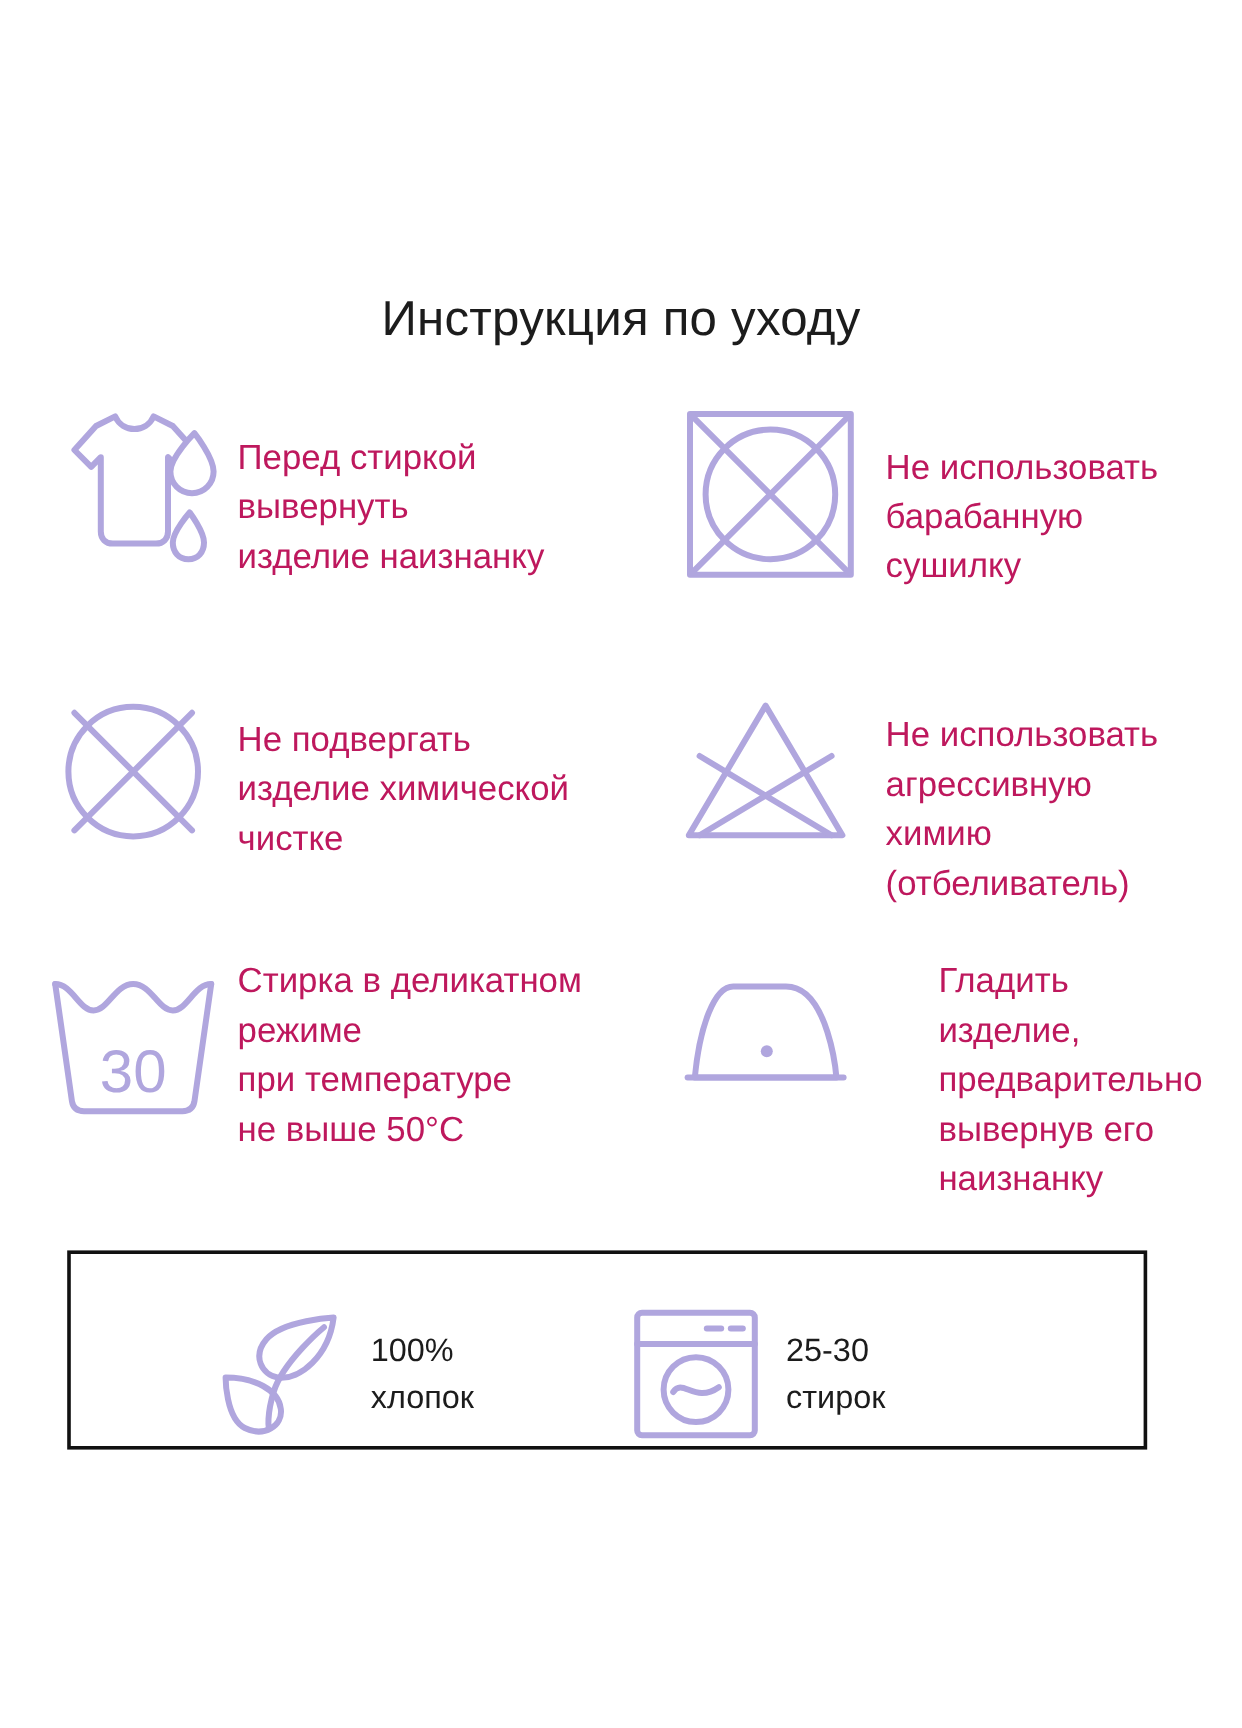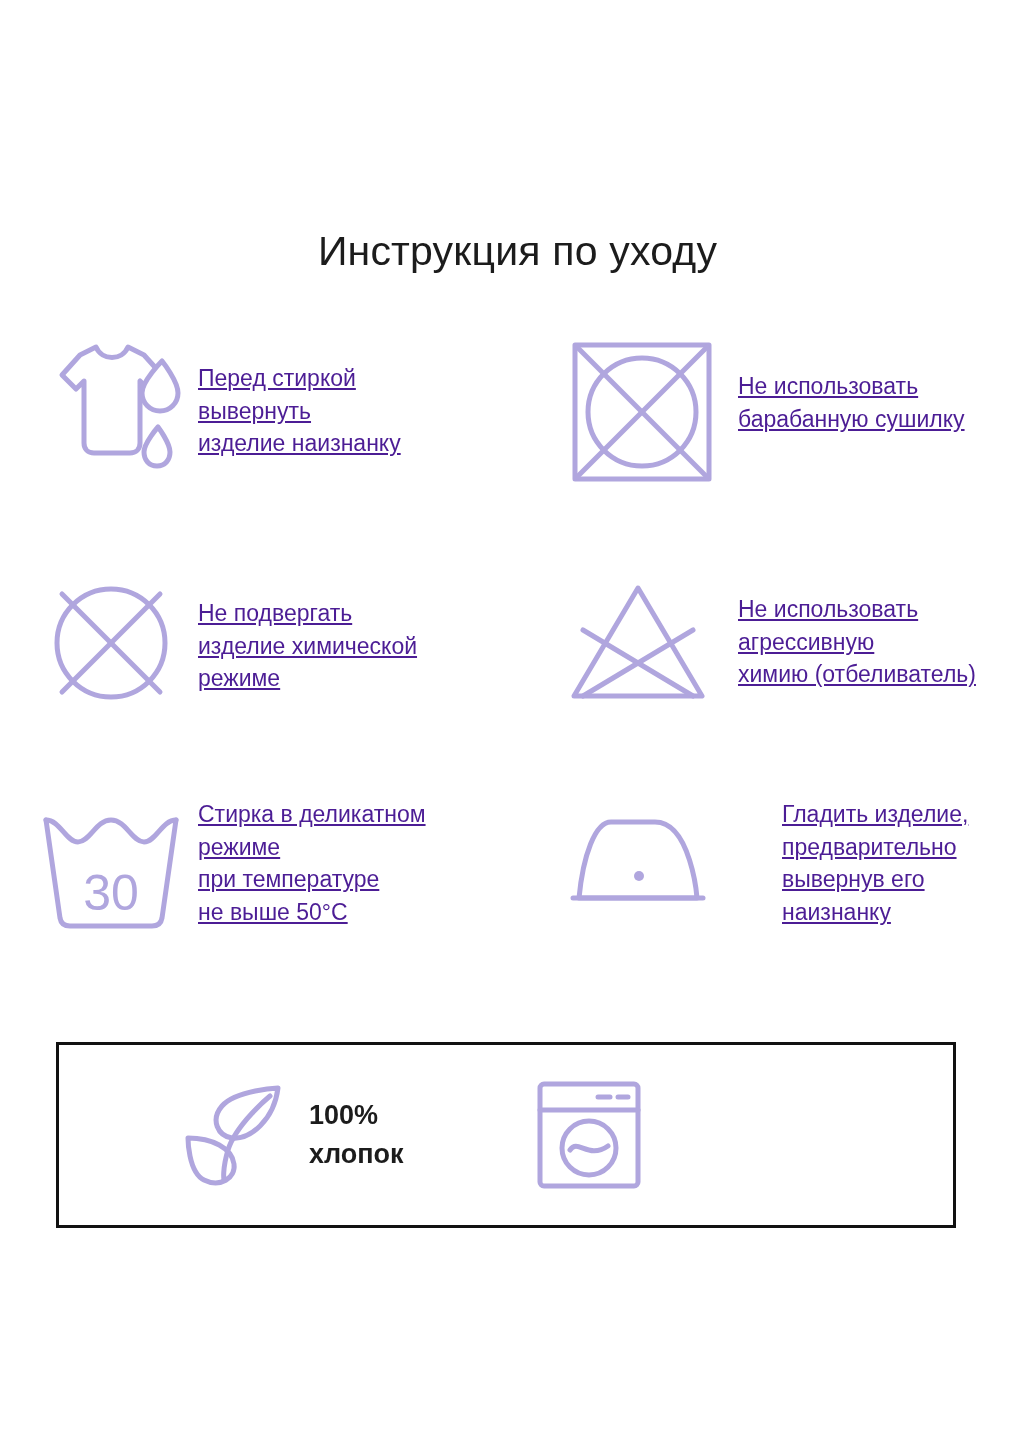--- a/index.html
+++ b/index.html
@@ -21,21 +21,21 @@
     box-sizing: border-box;
   }
   .title {
     text-align: center;
     font-size: 41px;
     font-weight: 400;
     color: #1c1c1c;
     letter-spacing: 0.2px;
     margin: 0;
     position: absolute;
-    top: 228px;
+    top: 242px;
     left: 0;
     right: 0;
   }
 
   .grid {
     position: absolute;
     top: 330px;
     left: 18px;
     width: 1000px;
     display: grid;
@@ -48,25 +48,24 @@
     align-items: flex-start;
   }
 
   .icon-box {
     flex: 0 0 auto;
     display: flex;
     align-items: center;
     justify-content: center;
   }
   .cell-text {
-    font-size: 23px;
+    font-size: 29px;
     line-height: 1.42;
-    color: #4c1d95;
+    color: #be185d;
     white-space: pre-line;
-    text-decoration: underline;
   }
 
   
   .c1 .icon-box { width: 175px; height: 150px; padding-left: 5px; }
   .c1 .cell-text { padding-top: 32px; }
 
   .c2 .icon-box { width: 200px; height: 160px; }
   .c2 .cell-text { padding-top: 40px; }
 
   .c3 .icon-box { width: 175px; height: 135px; padding-left: 5px; }
@@ -80,26 +79,25 @@
 
   .c6 .icon-box { width: 200px; height: 140px; }
   .c6 .cell-text { padding-top: 8px; margin-left: 44px; }
 
   
   .footer-box {
     position: absolute;
     left: 56px;
     top: 1042px;
     width: 900px;
-    height: 186px;
+    height: 166px;
     border: 3px solid #111111;
     box-sizing: border-box;
     display: flex;
-    align-items: center;
-    font-weight: bold;
+    align-items: flex-end;
   }
   .footer-item {
     display: flex;
     align-items: center;
   }
   .footer-item.first { margin-left: 110px; }
   .footer-item.second { margin-left: 120px; }
   .footer-item .icon-box { width: 130px; height: 120px; }
   .footer-text {
     font-size: 27px;
@@ -148,21 +146,21 @@
     <div class="cell c3">
       <div class="icon-box">
         <svg width="150" height="130" viewBox="0 0 150 130" fill="none" stroke="#b0a6de" stroke-width="5" stroke-linejoin="round" stroke-linecap="round">
           <circle cx="75" cy="65" r="54"></circle>
           <line x1="26" y1="16" x2="124" y2="114"></line>
           <line x1="124" y1="16" x2="26" y2="114"></line>
         </svg>
       </div>
       <div class="cell-text">Не подвергать
 изделие химической
-режиме</div>
+чистке</div>
     </div>
 
     <div class="cell c4">
       <div class="icon-box">
         <svg width="150" height="130" viewBox="0 0 150 130" fill="none" stroke="#b0a6de" stroke-width="5" stroke-linejoin="round" stroke-linecap="round">
           <path d="M75 10 L139 118 L11 118 Z"></path>
           <line x1="20" y1="52" x2="130" y2="118"></line>
           <line x1="130" y1="52" x2="20" y2="118"></line>
         </svg>
       </div>
@@ -219,17 +217,19 @@
       <div class="icon-box">
         <svg width="118" height="118" viewBox="0 0 118 118" fill="none" stroke="#b0a6de" stroke-width="5" stroke-linejoin="round" stroke-linecap="round">
           <rect x="10" y="8" width="98" height="102" rx="4"></rect>
           <line x1="10" y1="34" x2="108" y2="34"></line>
           <line x1="68" y1="21" x2="80" y2="21"></line>
           <line x1="88" y1="21" x2="98" y2="21"></line>
           <circle cx="59" cy="72" r="27"></circle>
           <path d="M40 74 C48 62 58 84 78 70"></path>
         </svg>
       </div>
+      <div class="footer-text">25-30
+стирок</div>
     </div>
 
   </div>
 
 </div>
 
 </body></html>

